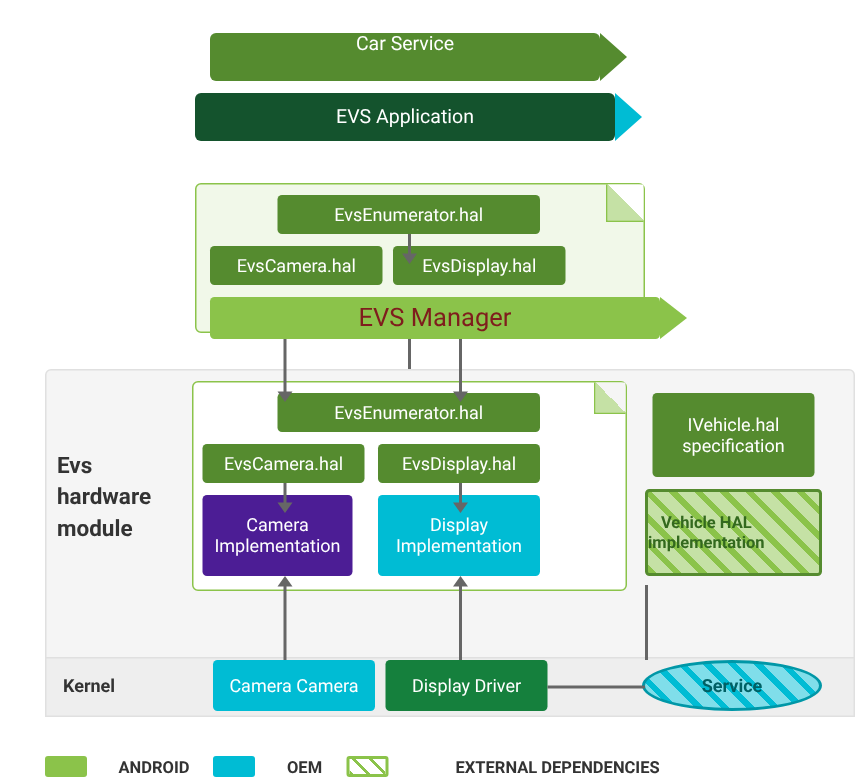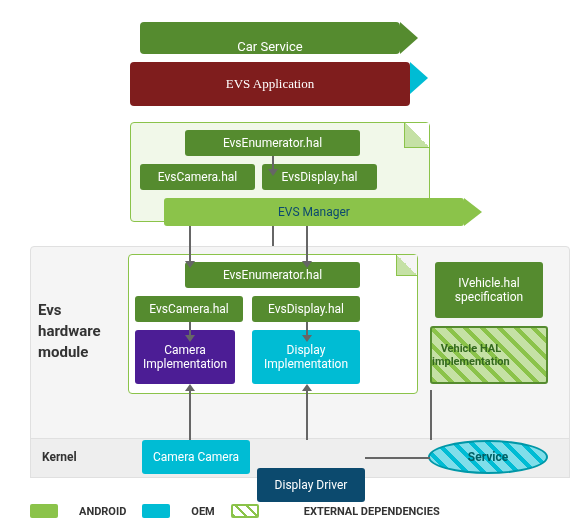--- a/index.html
+++ b/index.html
@@ -23,21 +23,21 @@
     
     .car-service-box {
       position: absolute;
       top: 22px;
       left: 140px;
       width: 260px;
       height: 32px;
       background: #558b2f;
       border-radius: 4px;
       display: flex;
-      align-items: flex-end;
+      align-items: flex-start;
       justify-content: center;
       color: #fff;
       font-size: 13px;
     }
 
     
     .car-service-box::after {
       content: '';
       position: absolute;
       right: -18px;
@@ -48,29 +48,28 @@
       border-bottom: 16px solid transparent;
       border-left: 18px solid #558b2f;
     }
 
     
     .evs-application-box {
       position: absolute;
       top: 62px;
       left: 130px;
       width: 280px;
-      height: 44px;
-      background: #7f1d1d;
+      height: 32px;
+      background: #14532d;
       border-radius: 4px;
       display: flex;
       align-items: center;
       justify-content: center;
       color: #fff;
       font-size: 13px;
-      font-family: Liberation Serif, serif;
     }
 
     .evs-application-box::after {
       content: '';
       position: absolute;
       right: -18px;
       top: 0;
       width: 0;
       height: 0;
       border-top: 16px solid transparent;
@@ -152,23 +151,22 @@
       position: absolute;
       top: 198px;
       left: 140px;
       width: 300px;
       height: 28px;
       background: #8bc34a;
       border-radius: 3px;
       display: flex;
       align-items: center;
       justify-content: center;
-      color: #0c4a6e;
-      font-size: 12px;
-      margin-left: 24px;
+      color: #7f1d1d;
+      font-size: 17px;
     }
 
     .evs-manager-box::after {
       content: '';
       position: absolute;
       right: -18px;
       top: 0;
       width: 0;
       height: 0;
       border-top: 14px solid transparent;
@@ -381,28 +379,27 @@
       font-size: 12px;
     }
 
     
     .display-driver-box {
       position: absolute;
       top: 440px;
       left: 257px;
       width: 108px;
       height: 34px;
-      background: #0c4a6e;
-      border-radius: 3px;
-      display: flex;
-      align-items: center;
-      justify-content: center;
-      color: #fff;
-      font-size: 12px;
-      margin-top: 28px;
+      background: #15803d;
+      border-radius: 3px;
+      display: flex;
+      align-items: center;
+      justify-content: center;
+      color: #fff;
+      font-size: 12px;
     }
 
     
     .drivers-oval {
       position: absolute;
       top: 440px;
       left: 428px;
       width: 120px;
       height: 34px;
       background: repeating-linear-gradient(

